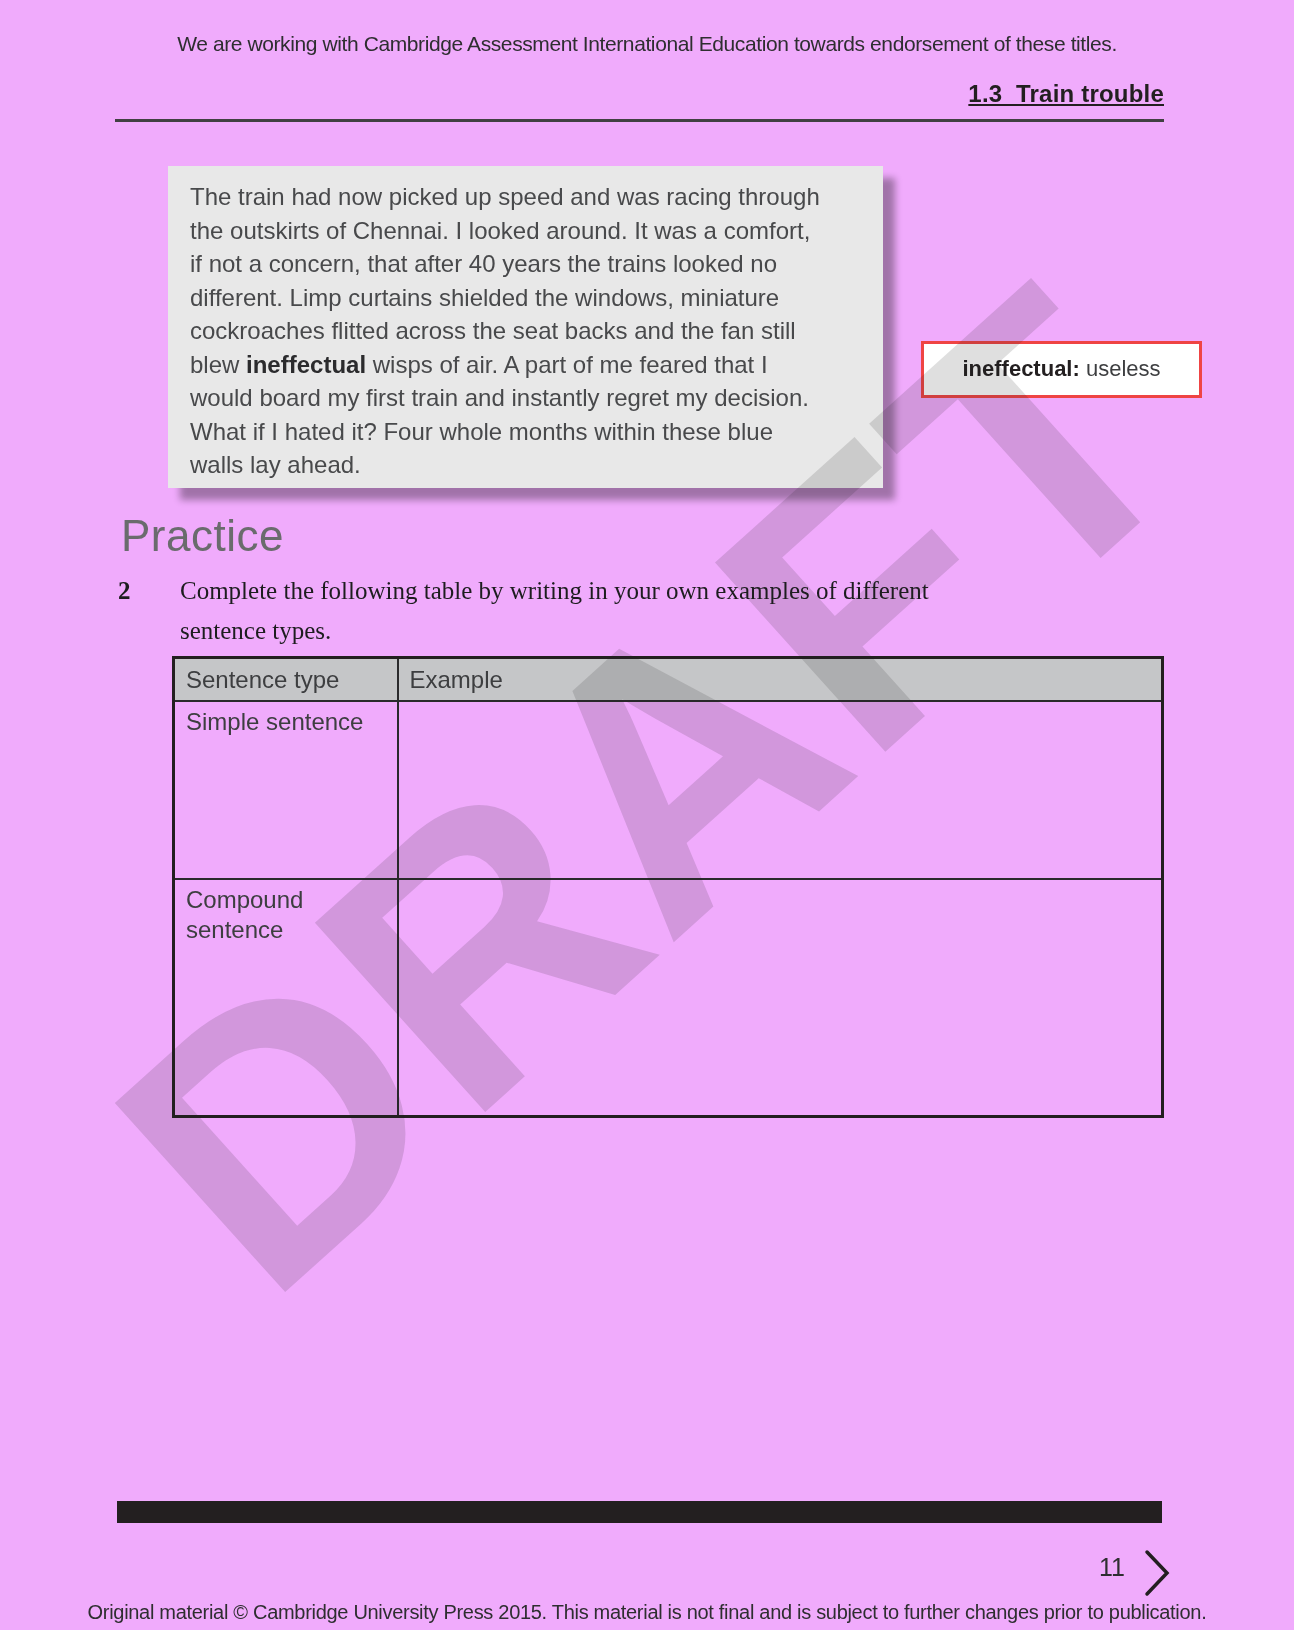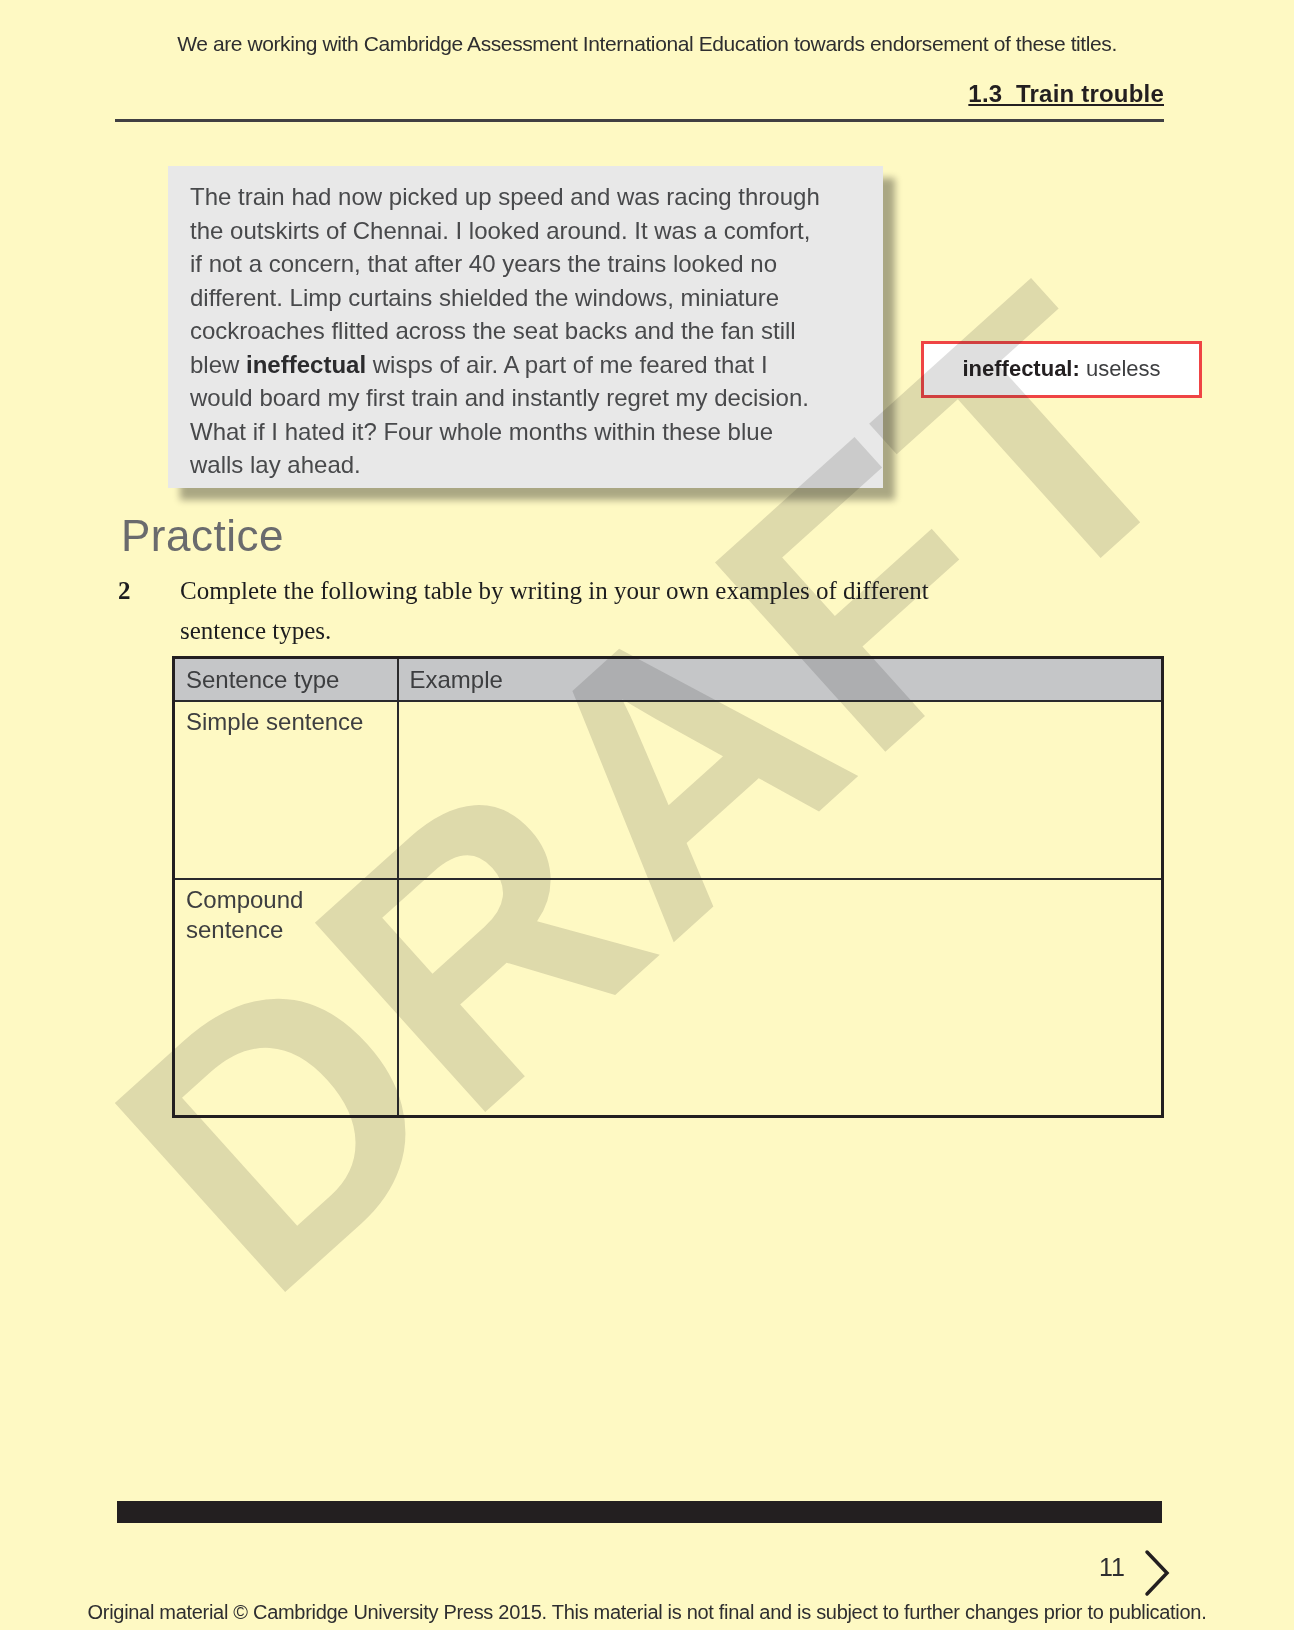--- a/index.html
+++ b/index.html
@@ -1,19 +1,19 @@
 <!DOCTYPE html>
 <html><head>
 <meta charset="utf-8">
 <style>
   * { margin:0; padding:0; box-sizing:border-box; }
   html,body { background:#ffffff; }
   .page {
     position:relative; width:1294px; height:1630px; margin:0 auto;
-    background:#fef9c3; overflow:hidden;
+    background:#f0abfc; overflow:hidden;
     font-family:"Liberation Sans", sans-serif; color:#231f20;
   }
 
   
   .endorsement {
     position:absolute; top:32px; left:0; width:100%;
     text-align:center; font-size:21px; letter-spacing:-0.4px; color:#2e2e30;
   }
   .section-heading {
     position:absolute; top:80px; right:130px;

